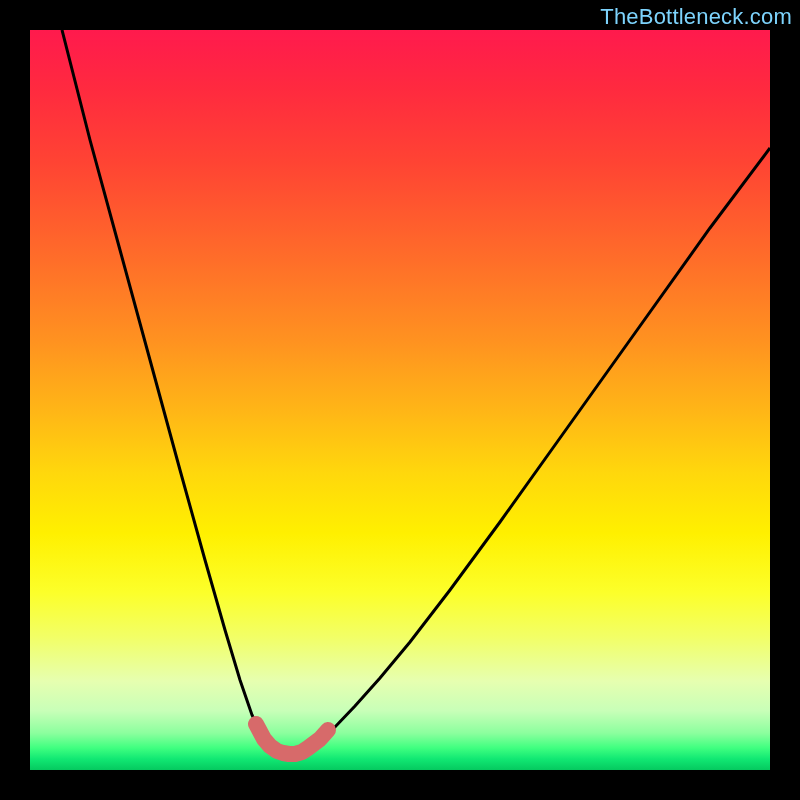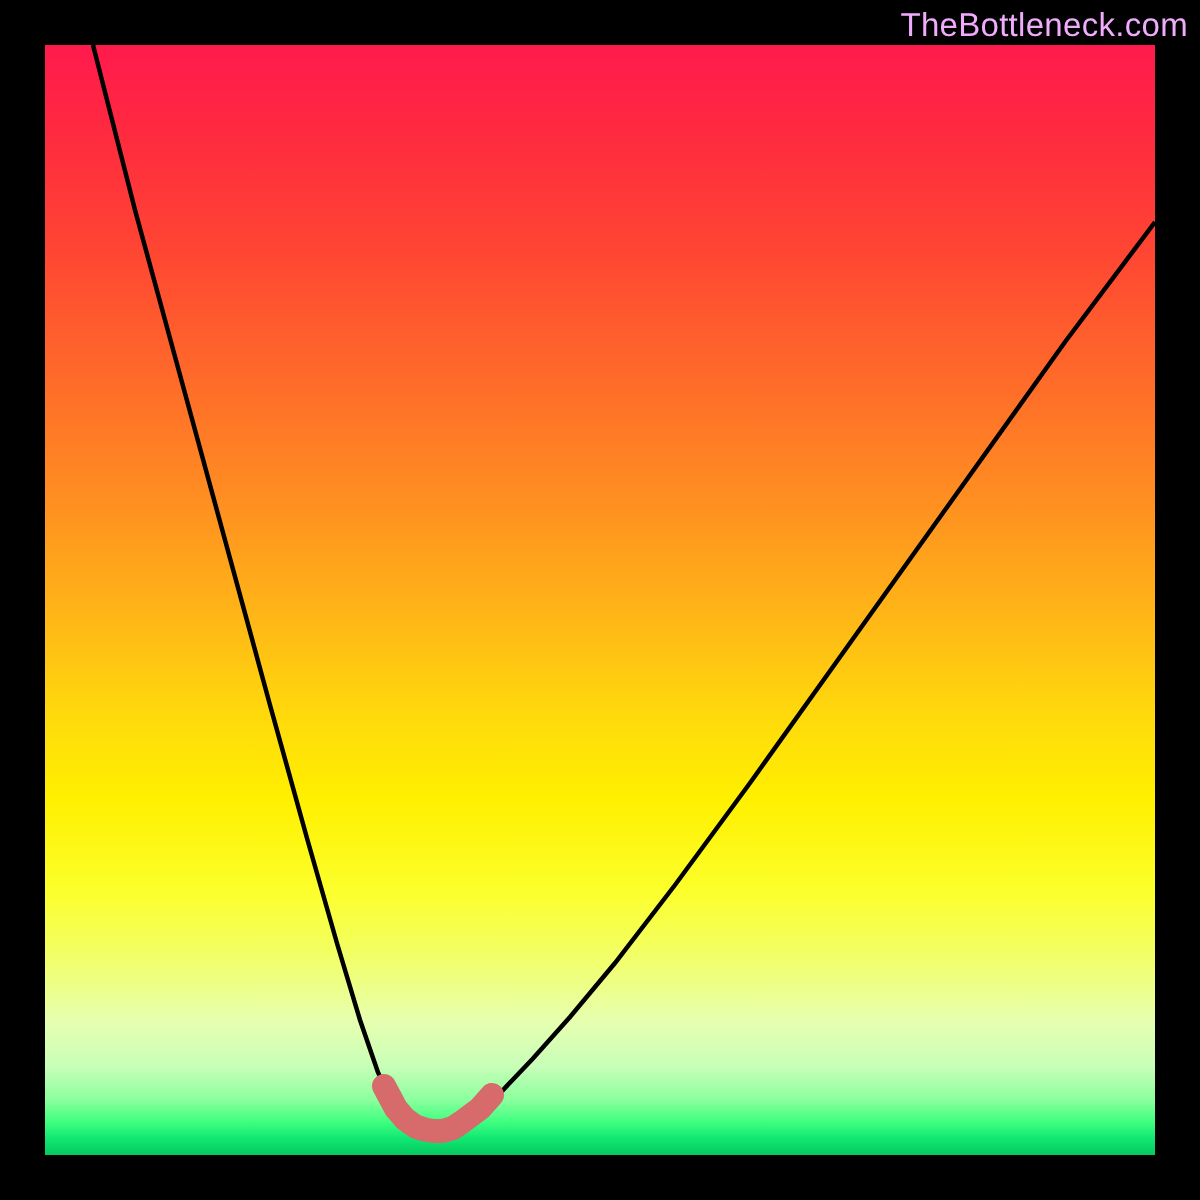--- a/index.html
+++ b/index.html
@@ -44,21 +44,21 @@
       #8cff9e 95%,
       #40ff80 97%,
       #11e873 98.5%,
       #05c95f 100%
     );
   }
   .watermark {
     position: absolute;
     top: 4px;
     right: 8px;
-    color: #f0abfc;
+    color: #7dd3fc;
     font-size: 22px;
     font-weight: 500;
     letter-spacing: 0.2px;
     pointer-events: none;
   }
   svg.curve {
     position: absolute;
     inset: 0;
     width: 100%;
     height: 100%;

